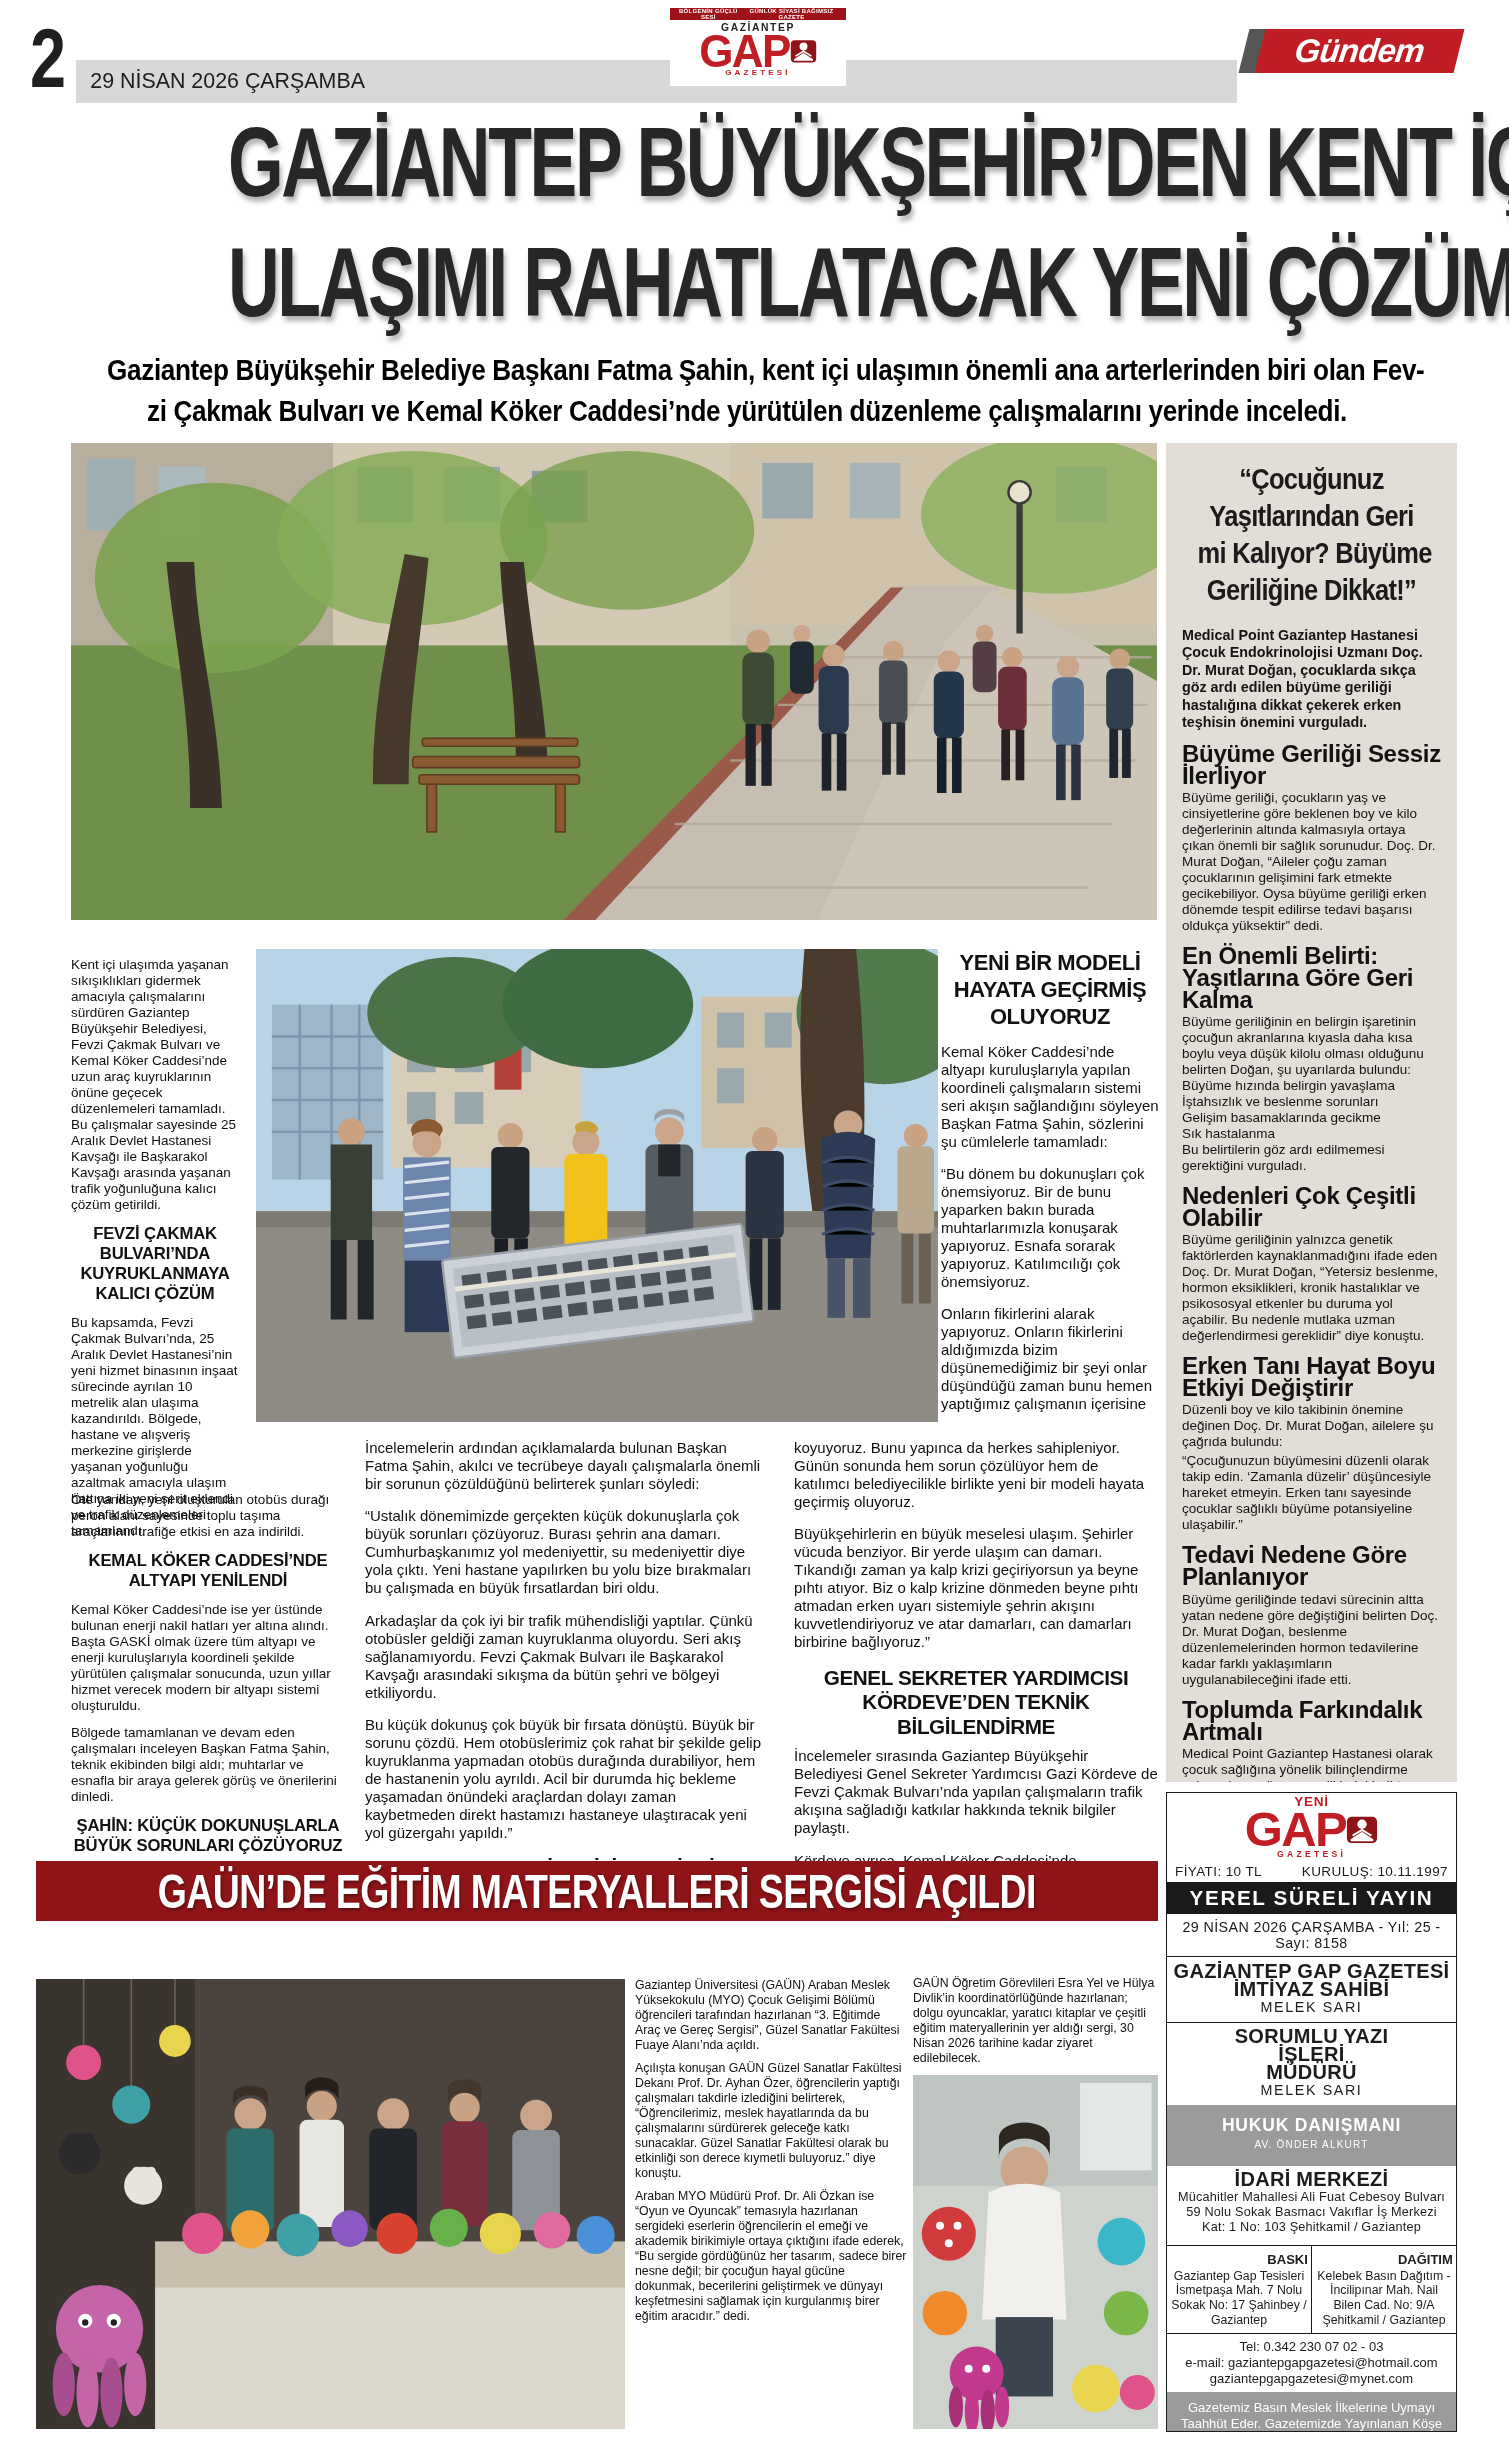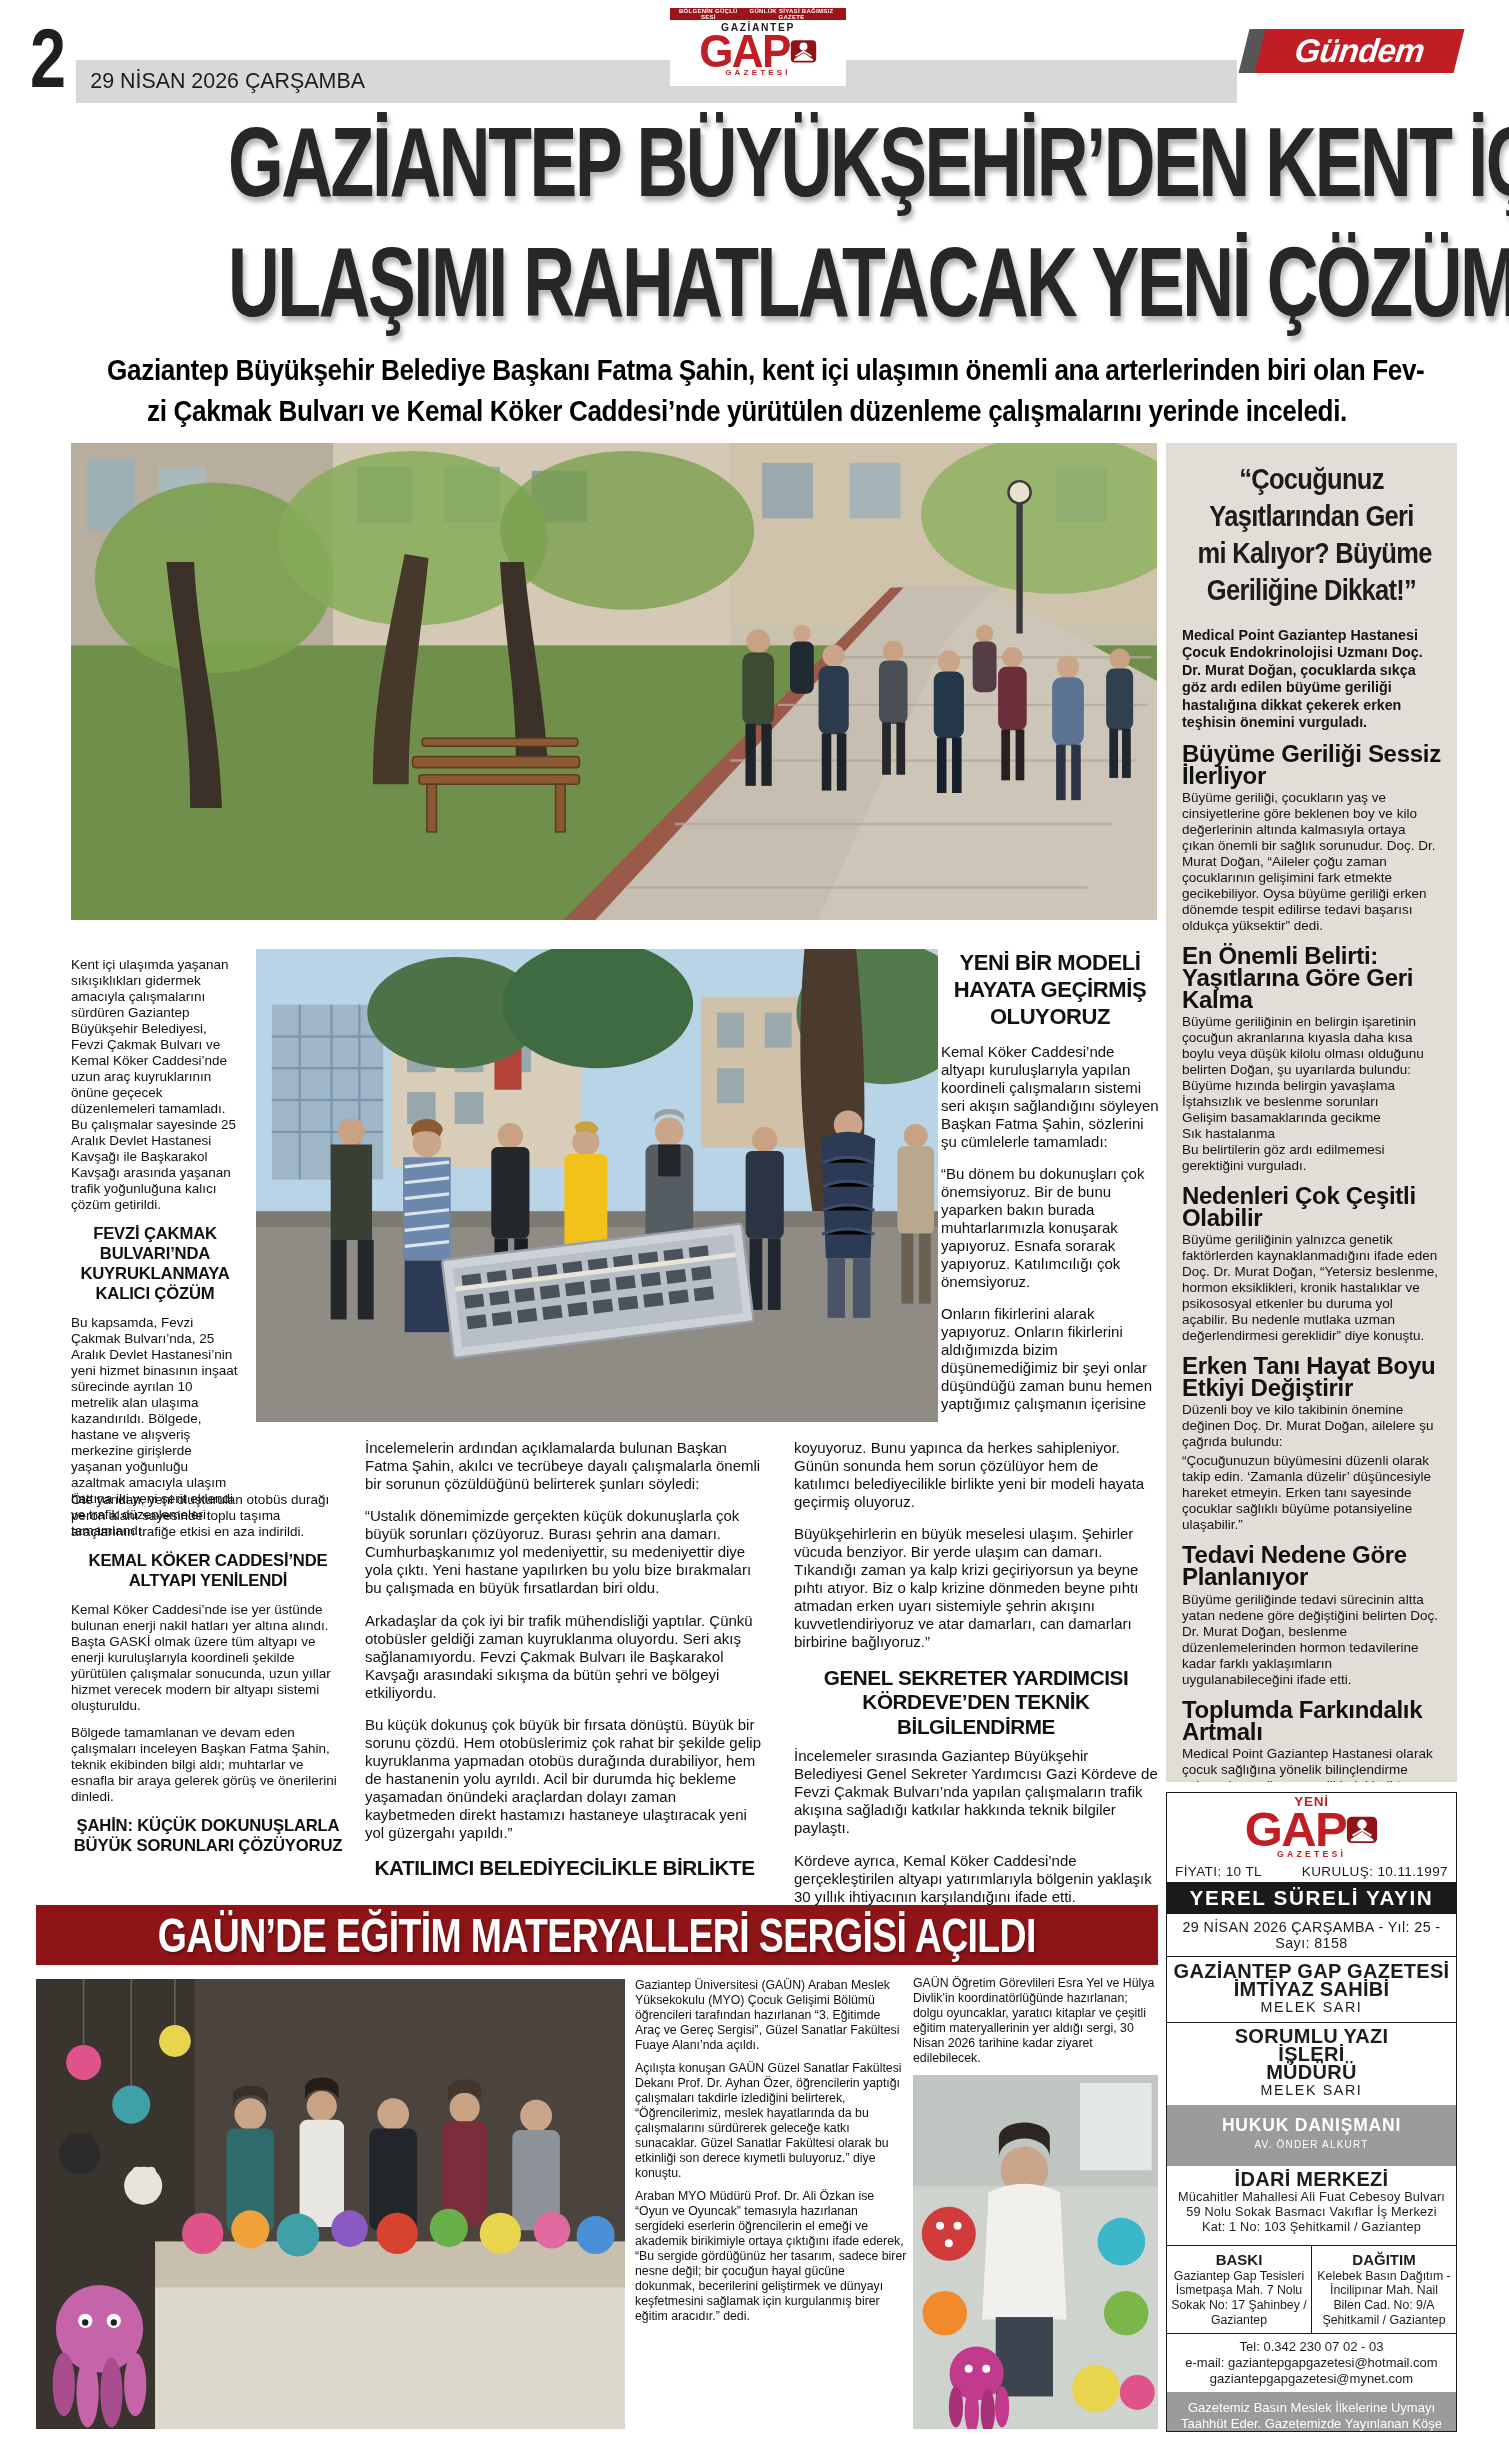--- a/index.html
+++ b/index.html
@@ -45,21 +45,21 @@
   
   .sidebar{left:1166px;top:443px;width:291px;height:1339px;background:#e3ddd7;box-sizing:border-box;
            padding:17.5px 16px;overflow:hidden;}
   .sb-title{text-align:center;font-weight:bold;font-size:29px;line-height:37px;color:#1b1b1b;letter-spacing:-0.8px;}
   .sb-title div{white-space:nowrap;transform:scaleX(.88);transform-origin:center;}
   .sb-lead{font-weight:bold;font-size:14.3px;line-height:17.5px;margin-top:18px;color:#141414;}
   .sb-h{font-weight:bold;font-size:24px;line-height:22px;margin:11px 0 3.2px;color:#111;letter-spacing:-0.3px;}
   .sb-p{font-size:13.5px;line-height:16px;color:#141414;margin:0;}
   .sb-w{font-size:13.5px;line-height:16px;color:#141414;}
   
-  .gaun-banner{left:36px;top:1905px;width:1122px;height:60px;background:#8e1418;display:flex;
+  .gaun-banner{left:36px;top:1861px;width:1122px;height:60px;background:#8e1418;display:flex;
                align-items:center;justify-content:center;}
   .gaun-banner span{white-space:nowrap;font-size:48px;font-weight:bold;color:#fff;letter-spacing:-0.8px;
                     transform:scaleX(.78);text-shadow:1.6px 2.4px 3.2px rgba(0,0,0,.35);}
   .gauntxt{font-size:12.3px;line-height:15px;color:#101010;}
   .gauntxt p{margin:0 0 8px;}
   
   .imprint{left:1166px;top:1792px;width:291px;height:640px;box-sizing:border-box;border:1.6px solid #1a1a1a;
            background:#fff;display:flex;flex-direction:column;overflow:hidden;color:#1c1c1c;}
   .imp-redbar{height:6.4px;background:#c01e24;}
   .imp-logo{text-align:center;padding:1.6px 0 3.2px;}
@@ -74,21 +74,21 @@
   .imp-sec{text-align:center;padding:4.8px 3.2px;border-bottom:1.6px solid #1a1a1a;}
   .imp-sec .b{font-weight:bold;font-size:20px;line-height:18px;letter-spacing:0.3px;}
   .imp-sec .n{font-size:14.3px;letter-spacing:1.6px;line-height:19px;}
   .imp-gray{background:#9b9b9b;color:#fff;text-align:center;padding:9.5px 4.8px;}
   .imp-gray .b{font-weight:bold;font-size:17.5px;line-height:20.7px;letter-spacing:0.8px;}
   .imp-gray .n{font-size:10px;letter-spacing:1.2px;line-height:20.7px;}
   .imp-addr{font-size:12.7px;line-height:15px;letter-spacing:0.2px;padding:1.6px 4.8px 4.8px;}
   .imp-2col{display:flex;border-bottom:1.6px solid #1a1a1a;}
   .imp-2col>div{width:50%;text-align:center;padding:4px 3.2px 5.6px;font-size:12.3px;line-height:14.7px;}
   .imp-2col>div:first-child{border-right:1.6px solid #1a1a1a;}
-  .imp-2col .b{font-weight:bold;font-size:15px;line-height:19px;}
+  .imp-2col .b{font-weight:bold;font-size:13px;line-height:19px;text-align:right;}
   .imp-tel{text-align:center;font-size:13px;line-height:16px;padding:4.8px 1.6px;}
   .imp-disc{background:#9b9b9b;color:#fff;text-align:center;font-size:13px;line-height:16.7px;
             padding:8px 6.4px;margin-top:auto;}
 </style>
 </head>
 <body>
 
 <div id="page">
 
   <div class="abs pagenum">2</div>

